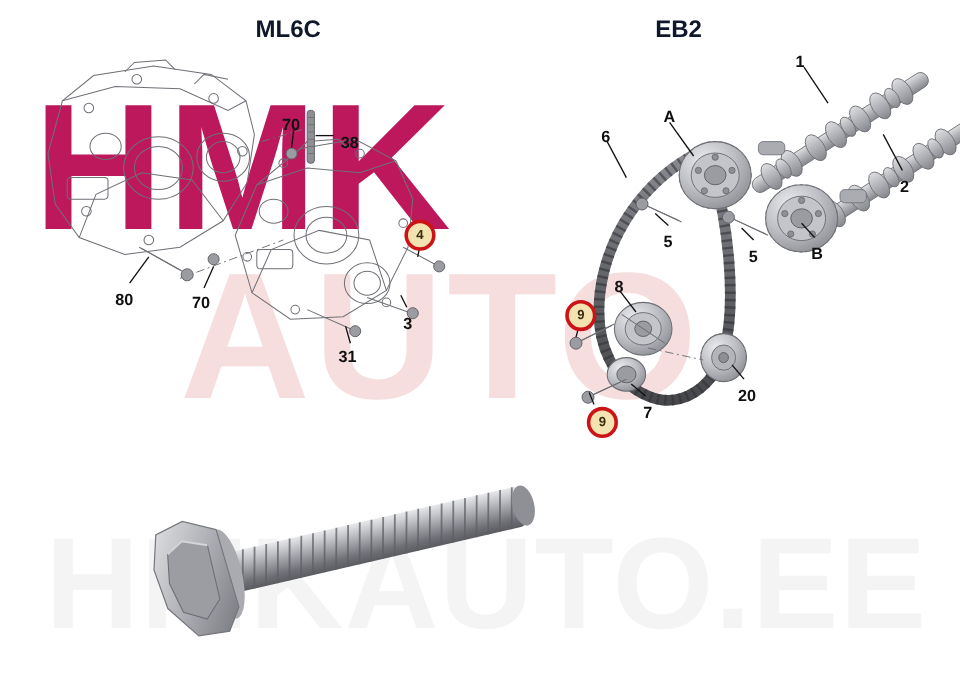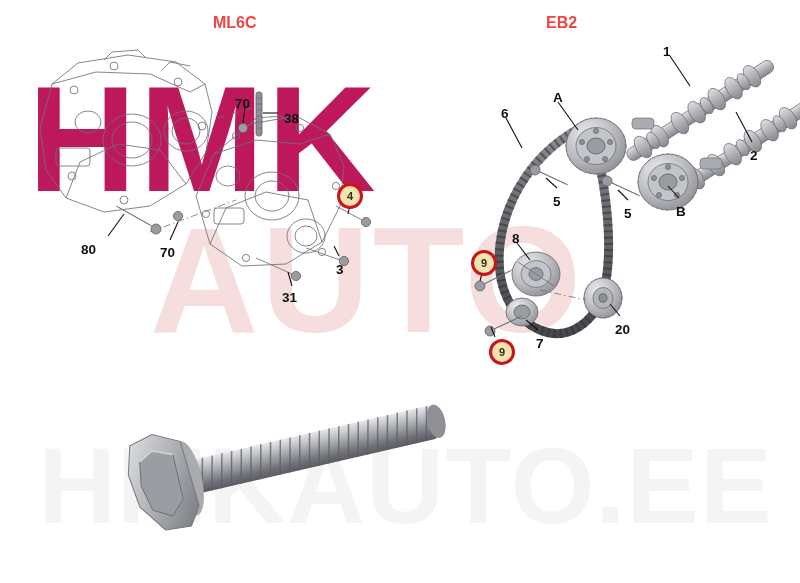--- a/index.html
+++ b/index.html
@@ -8,21 +8,21 @@
   #stage{position:absolute;inset:0;width:800px;height:583px;background:#ffffff;}
 
   
   .wm{position:absolute;pointer-events:none;user-select:none;font-weight:700;
       letter-spacing:.02em;line-height:1;white-space:nowrap;}
   #wm-hmk{left:28px;top:64px;font-size:150px;color:#be185d;}
   #wm-auto{left:150px;top:205px;font-size:150px;color:#f7dede;}
   #wm-domain{left:38px;top:432px;font-size:108px;color:#f4f4f4;letter-spacing:.01em;}
 
   
-  .heading{position:absolute;font-size:16px;font-weight:700;color:#ef4444;}
+  .heading{position:absolute;font-size:20px;font-weight:700;color:#0f172a;}
   #title-ml6c{left:213px;top:14px;}
   #title-eb2{left:546px;top:14px;}
 
   
   .lbl{position:absolute;font-size:13.5px;font-weight:700;color:#101010;}
 
   
   .callout{position:absolute;width:26px;height:26px;border-radius:50%;
            background:#f3e3b0;border:3.5px solid #cc1417;
            box-sizing:border-box;display:flex;align-items:center;
@@ -334,21 +334,21 @@
       <ellipse cx="186" cy="455" rx="13" ry="38" fill="#a9abb1"></ellipse>
 
       <path d="M186 417 L160 404 L136 410 L128 438 L132 472 L152 500 L178 502 L190 484 Z" fill="url(#gHead)" stroke="#75777d" stroke-width="1"></path>
       <path d="M176 428 L156 420 L142 428 L138 452 L144 478 L162 488 L176 474 Z" fill="#9b9da3" stroke="#6d6f75" stroke-width=".9"></path>
       <path d="M176 428 L156 420 L142 428" fill="none" stroke="#d5d6da" stroke-width="1.6"></path>
     </g>
   </svg>
 
   <div class="lbl" style="left:235px;top:96px">70</div>
   <div class="lbl" style="left:284px;top:111px">38</div>
-  <div class="lbl" style="left:81px;top:242px">80</div>
+  <div class="lbl" style="left:96px;top:242px">80</div>
   <div class="lbl" style="left:160px;top:245px">70</div>
   <div class="lbl" style="left:336px;top:262px">3</div>
   <div class="lbl" style="left:282px;top:290px">31</div>
 
   <div class="lbl" style="left:663px;top:44px">1</div>
   <div class="lbl" style="left:750px;top:148px">2</div>
   <div class="lbl" style="left:553px;top:90px">A</div>
   <div class="lbl" style="left:501px;top:106px">6</div>
   <div class="lbl" style="left:553px;top:194px">5</div>
   <div class="lbl" style="left:624px;top:206px">5</div>

